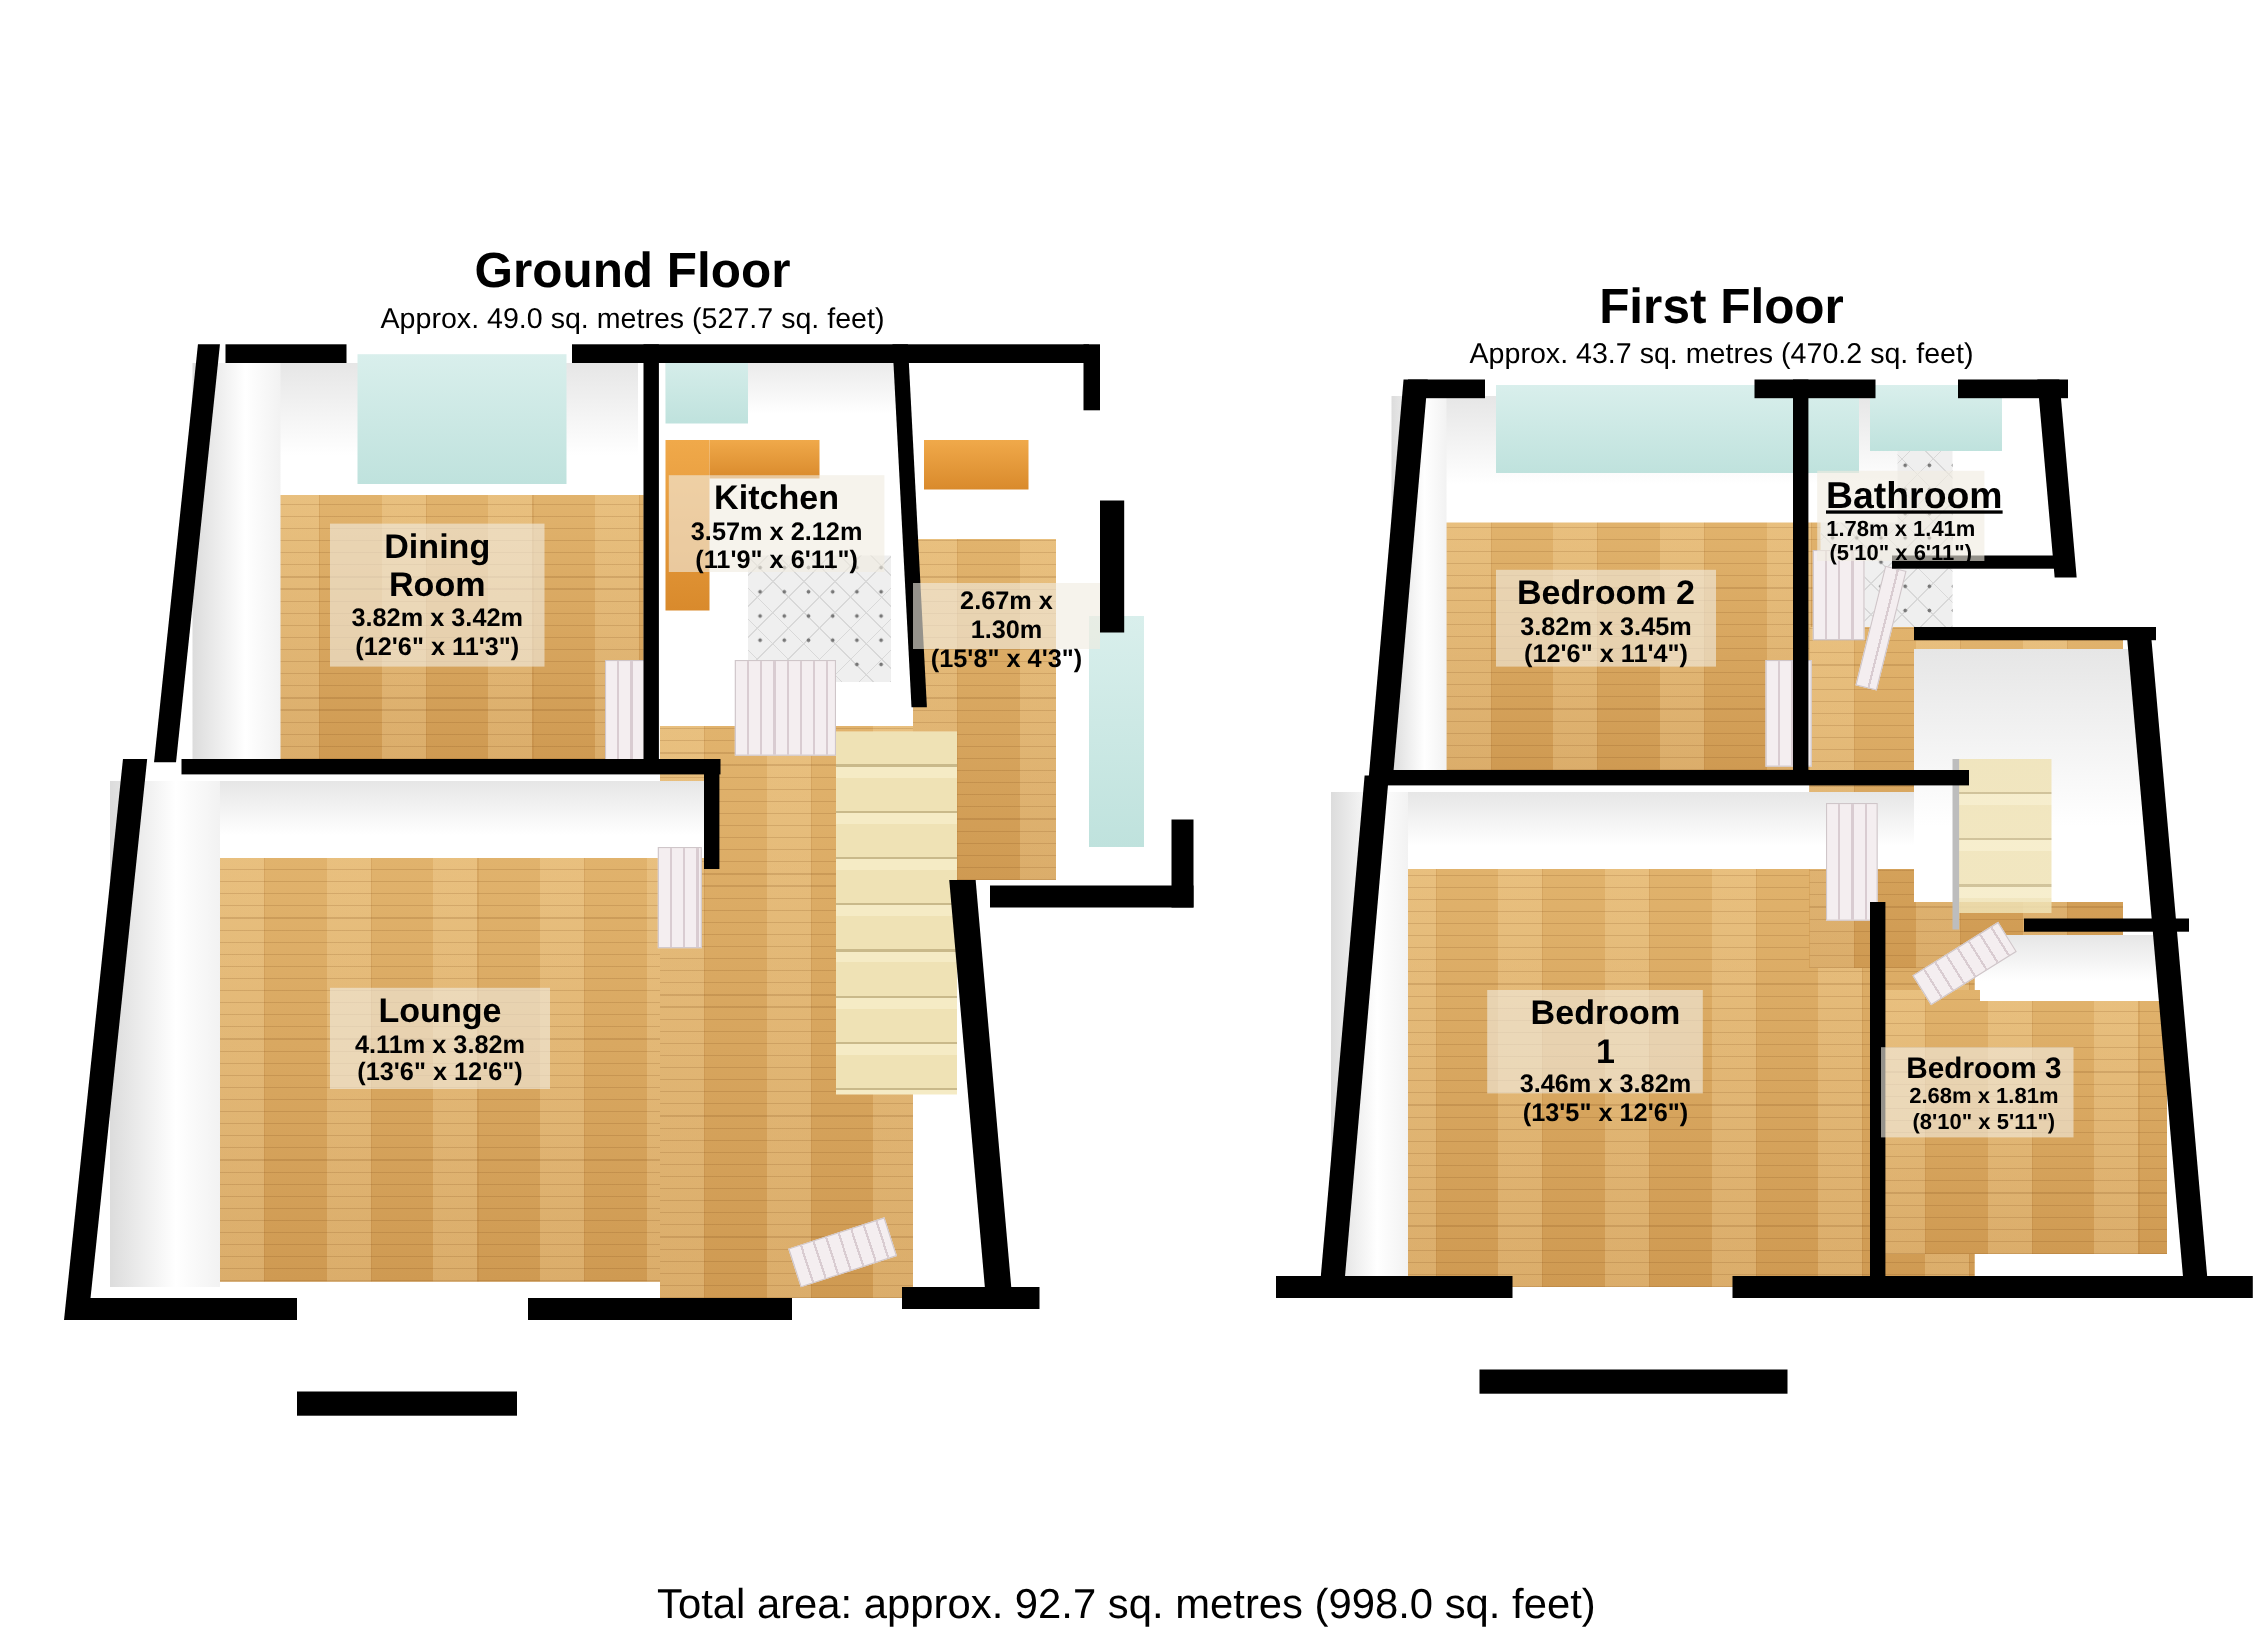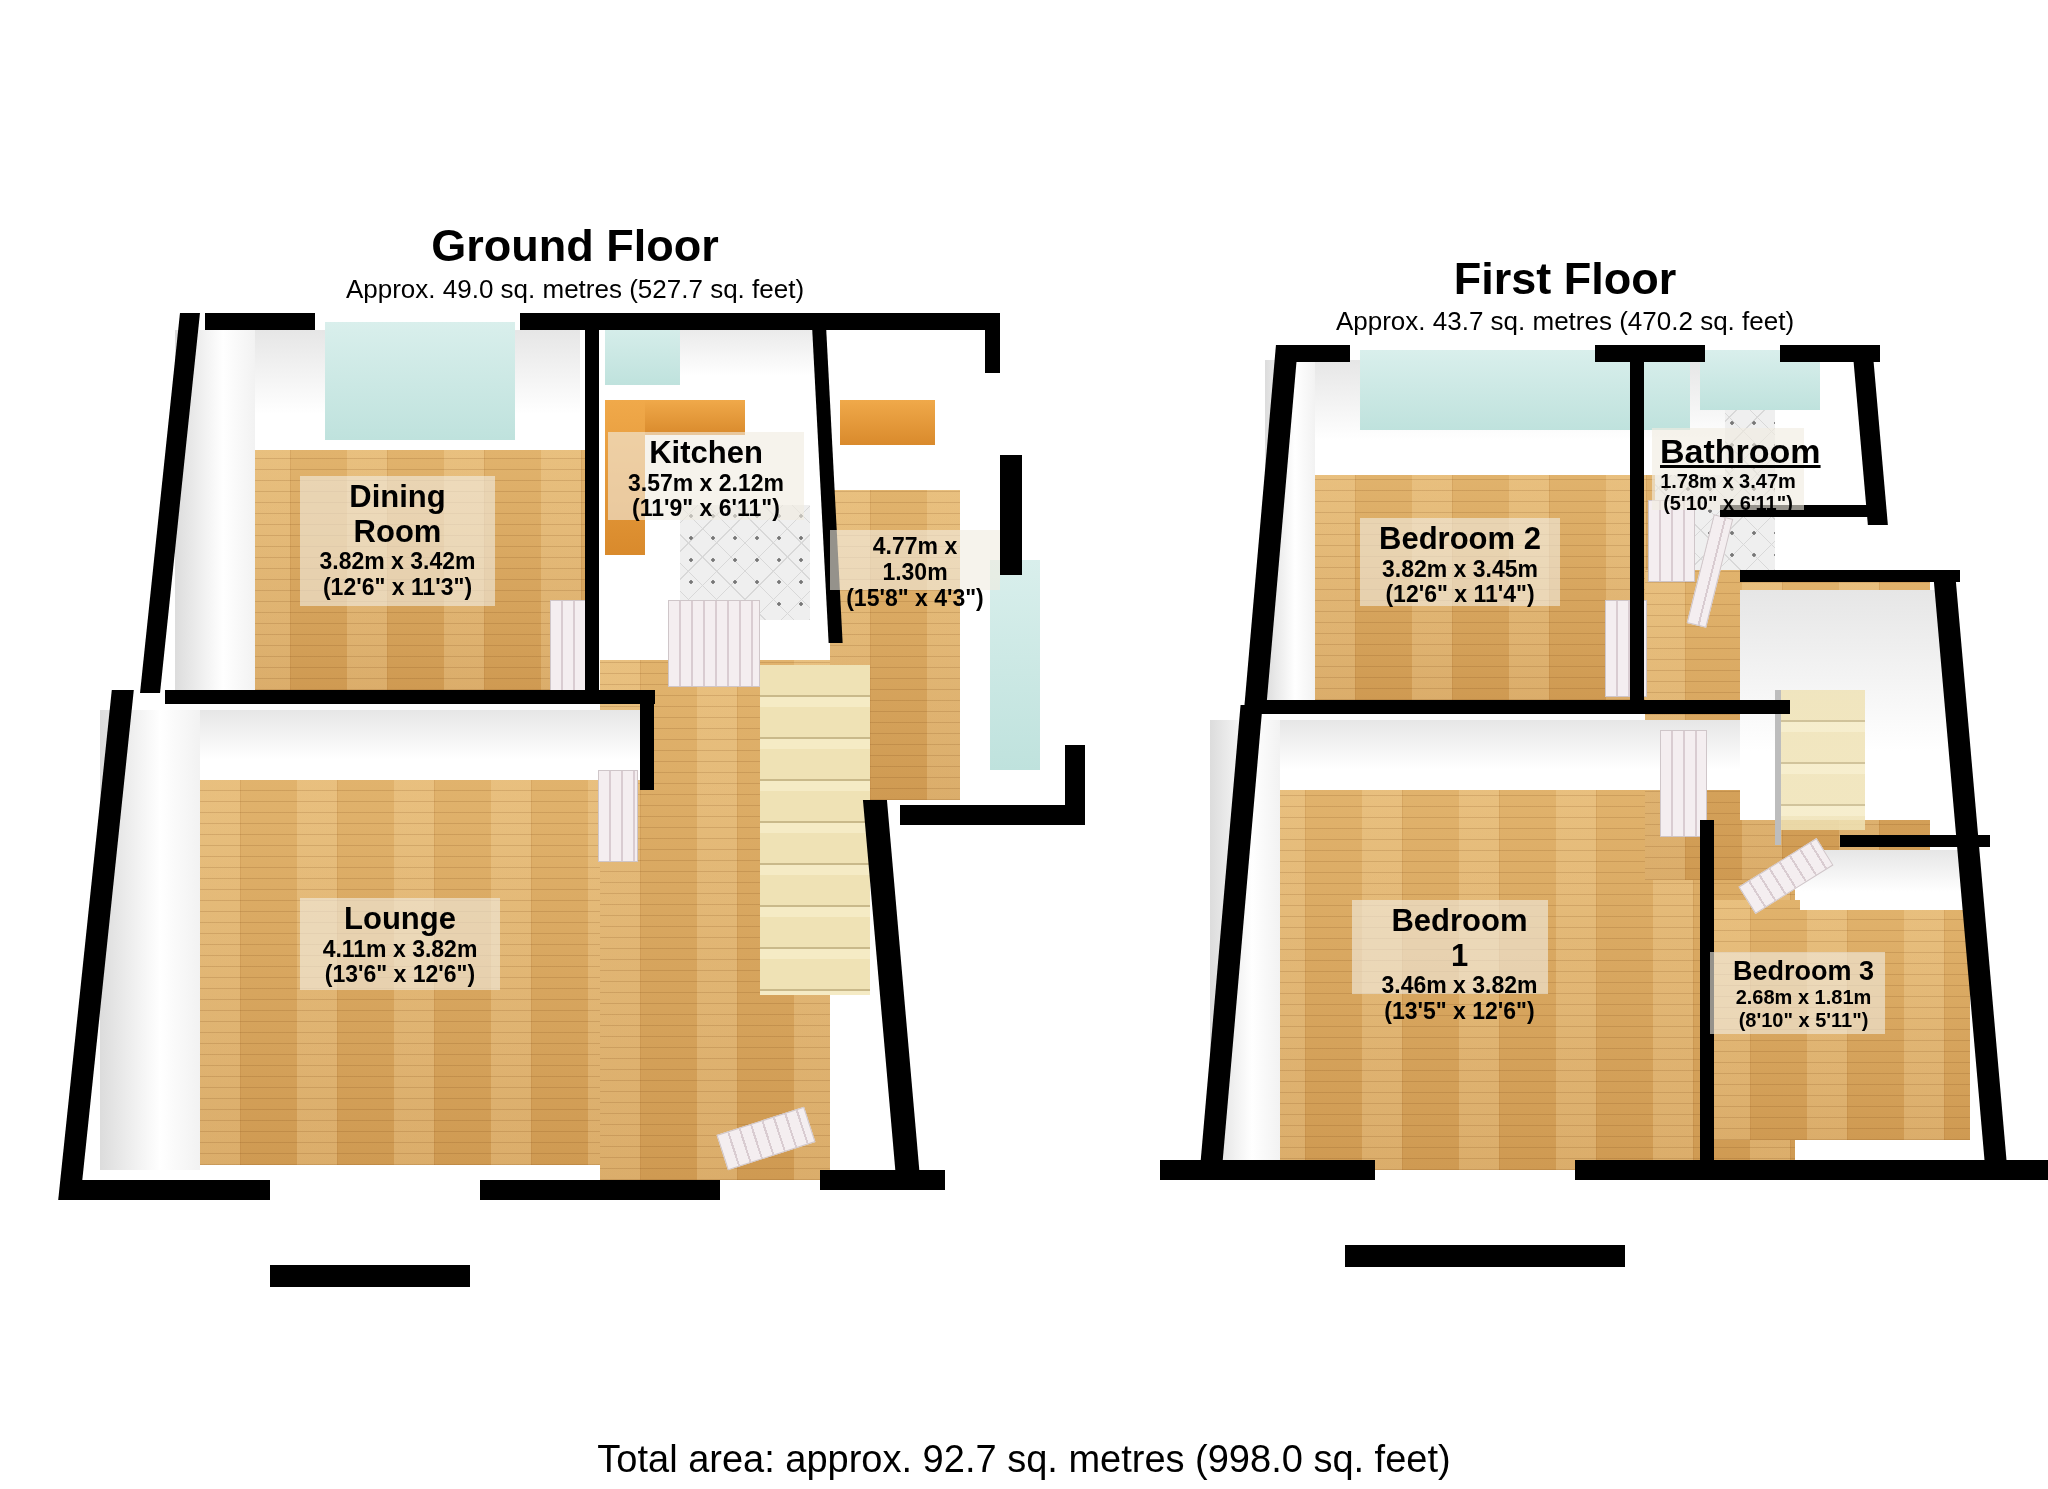--- a/index.html
+++ b/index.html
@@ -90,21 +90,21 @@
   <span class="name">Room</span>
   <span class="dim">3.82m x 3.42m</span>
   <span class="dim">(12'6" x 11'3")</span>
 </div>
 <div class="label" style="left:608px;top:432px;width:196px;height:88px;">
   <span class="name">Kitchen</span>
   <span class="dim">3.57m x 2.12m</span>
   <span class="dim">(11'9" x 6'11")</span>
 </div>
 <div class="label" style="left:830px;top:530px;width:170px;height:60px;">
-  <span class="dim">4.77m x 1.30m</span>
+  <span class="dim">2.67m x 1.30m</span>
   <span class="dim">(15'8" x 4'3")</span>
 </div>
 <div class="label" style="left:300px;top:898px;width:200px;height:92px;">
   <span class="name">Lounge</span>
   <span class="dim">4.11m x 3.82m</span>
   <span class="dim">(13'6" x 12'6")</span>
 </div>
 
 <div class="floor-title" style="left:1365px;top:253px;width:400px;">First Floor</div>
 <div class="floor-sub" style="left:1265px;top:306px;width:600px;">Approx. 43.7 sq. metres (470.2 sq. feet)</div>
@@ -148,21 +148,21 @@
   <div class="wall" style="left:150px;top:700px;width:540px;height:14px;"></div>
   <div class="wall" style="left:530px;top:345px;width:14px;height:355px;"></div>
   <div class="wall" style="left:620px;top:505px;width:160px;height:12px;"></div>
   <div class="wall" style="left:640px;top:570px;width:220px;height:12px;"></div>
   <div class="wall" style="left:600px;top:820px;width:14px;height:350px;"></div>
   <div class="wall" style="left:740px;top:835px;width:150px;height:12px;"></div>
 </div>
 
 <div class="label" style="left:1652px;top:428px;width:152px;height:82px;">
   <span class="name" style="font-size:34px;text-decoration:underline;">Bathroom</span>
-  <span class="dim" style="font-size:20px;">1.78m x 3.47m</span>
+  <span class="dim" style="font-size:20px;">1.78m x 1.41m</span>
   <span class="dim" style="font-size:20px;">(5'10" x 6'11")</span>
 </div>
 <div class="label" style="left:1360px;top:518px;width:200px;height:88px;">
   <span class="name">Bedroom 2</span>
   <span class="dim">3.82m x 3.45m</span>
   <span class="dim">(12'6" x 11'4")</span>
 </div>
 <div class="label" style="left:1352px;top:900px;width:196px;height:94px;padding-left:27px;">
   <span class="name">Bedroom 1</span>
   <span class="dim">3.46m x 3.82m</span>

